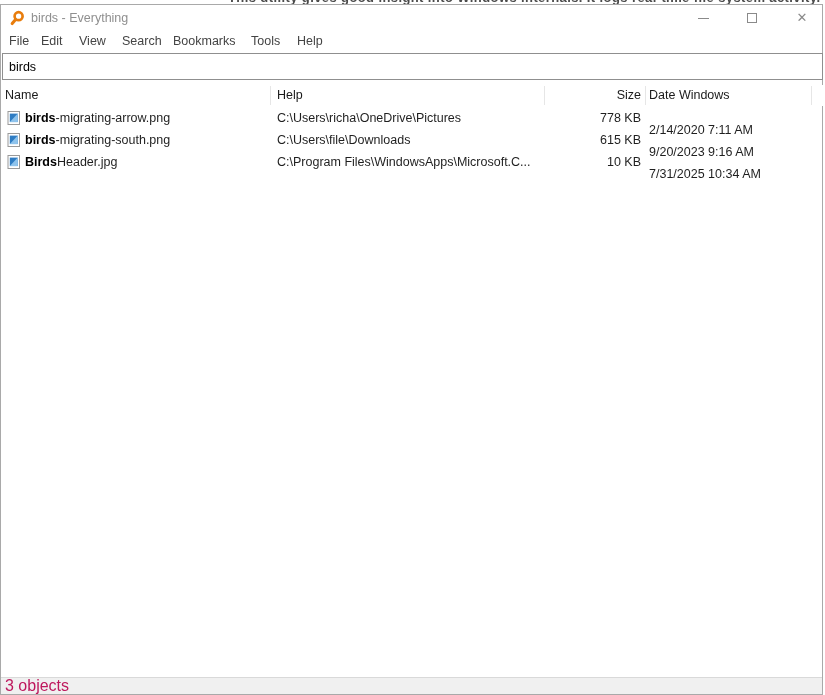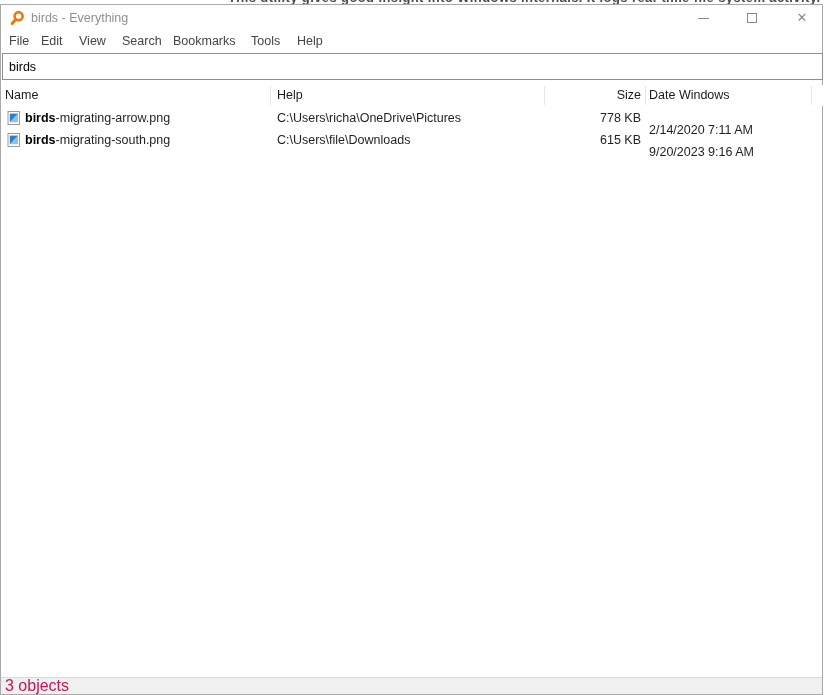--- a/index.html
+++ b/index.html
@@ -131,20 +131,31 @@
           <rect x="1" y="0.5" width="11.5" height="13" fill="#fff" stroke="#9a9a9a" stroke-width="1"></rect>
           <rect x="2.8" y="2.6" width="8" height="8.5" fill="#2e7cc3"></rect>
           <polygon points="2.8,11.1 10.8,2.6 10.8,11.1" fill="#8ec3ec"></polygon>
         </svg>
         <span class="cell c-name"><b>birds</b><span>-migrating-south.png</span></span>
         <span class="cell c-path">C:\Users\file\Downloads</span>
         <span class="cell c-size">615 KB</span>
         <span class="cell c-date">9/20/2023 9:16 AM</span>
       </div>
 
+      <div class="row">
+        <svg class="file-icon" viewBox="0 0 14 14">
+          <rect x="1" y="0.5" width="11.5" height="13" fill="#fff" stroke="#9a9a9a" stroke-width="1"></rect>
+          <rect x="2.8" y="2.6" width="8" height="8.5" fill="#2e7cc3"></rect>
+          <polygon points="2.8,11.1 10.8,2.6 10.8,11.1" fill="#8ec3ec"></polygon>
+        </svg>
+        <span class="cell c-name"><b>Birds</b><span>Header.jpg</span></span>
+        <span class="cell c-path">C:\Program Files\WindowsApps\Microsoft.C...</span>
+        <span class="cell c-size">10 KB</span>
+        <span class="cell c-date">7/31/2025 10:34 AM</span>
+      </div>
 
     </div>
 
     <div id="statusbar">
       <span id="status-text">3 objects</span>
     </div>
 
   </div>
 </div>
 

